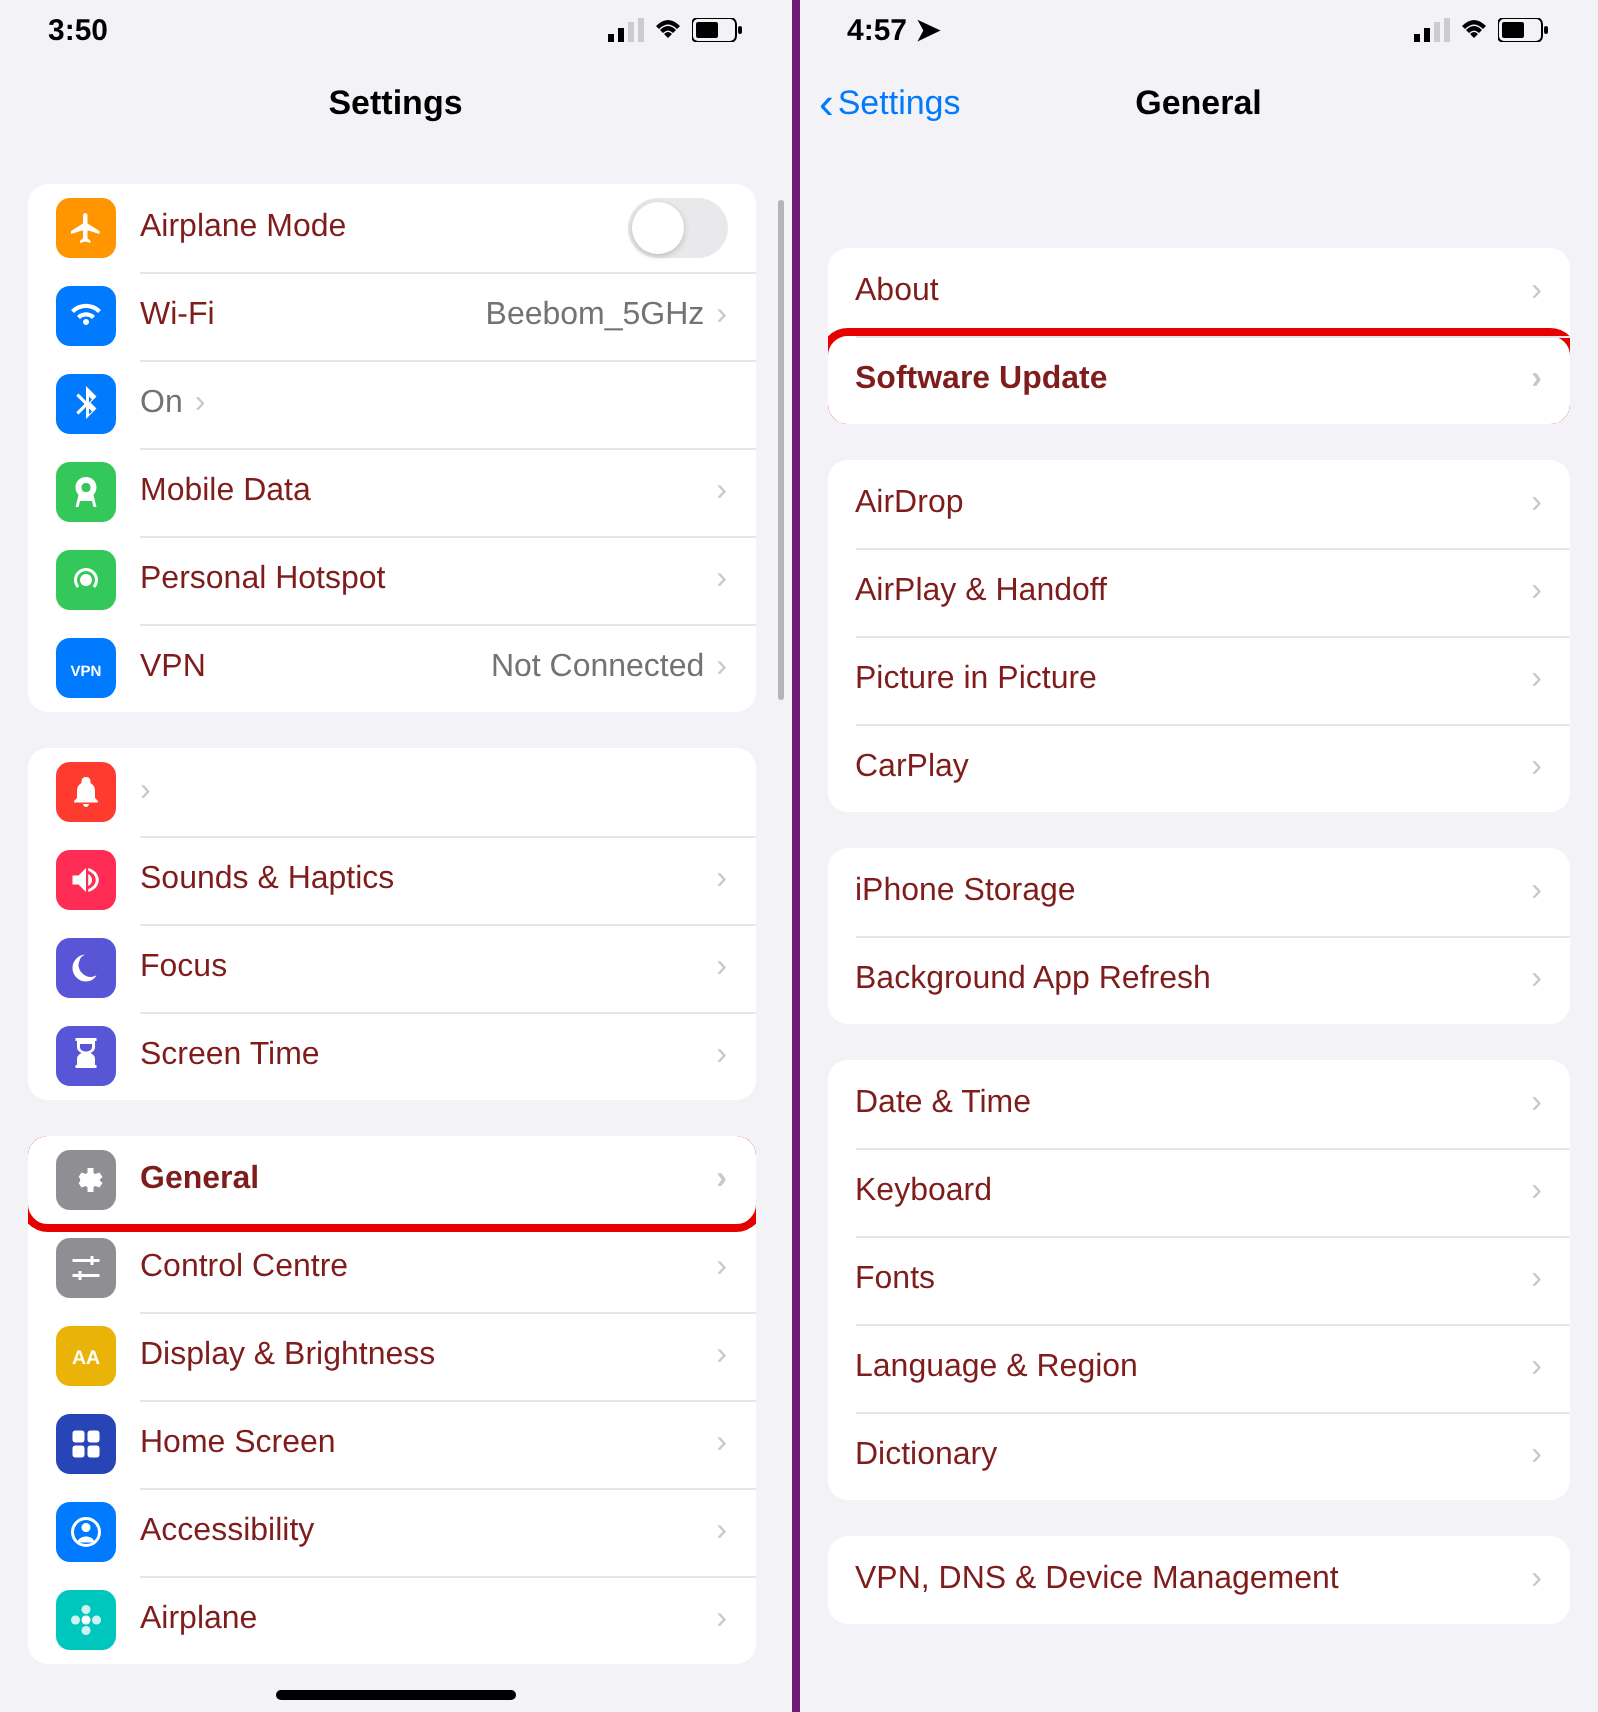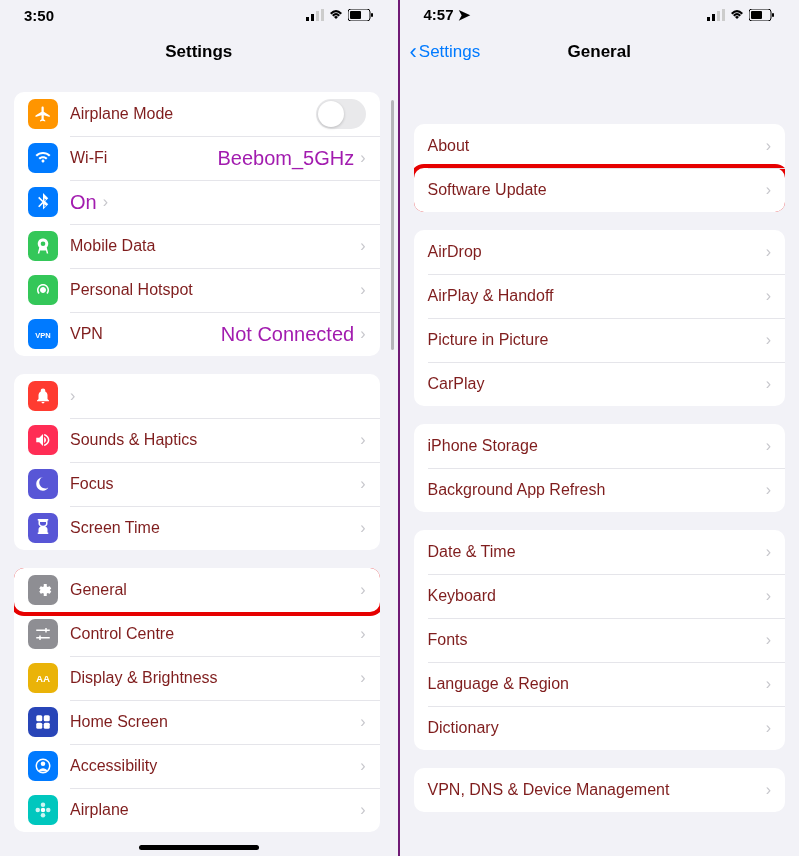--- a/index.html
+++ b/index.html
@@ -12,21 +12,21 @@
     overflow: hidden;
   }
   .phone {
     width: 50%;
     height: 100%;
     background: #f2f2f7;
     position: relative;
     display: flex;
     flex-direction: column;
   }
-  .phone.left { border-right: 2px solid #701a75; }
+  .phone.left { border-right: 4px solid #701a75; }
   .status-bar {
     height: 30px;
     display: flex;
     align-items: center;
     justify-content: space-between;
     padding: 0 24px;
     font-size: 15px;
     font-weight: 600;
     background: #f2f2f7;
   }
@@ -85,36 +85,37 @@
     height: 30px;
     border-radius: 7px;
     margin-right: 12px;
     display: flex;
     align-items: center;
     justify-content: center;
     flex-shrink: 0;
   }
   .icon svg { width: 18px; height: 18px; }
   .label { font-size: 16px; flex: 1; color: #7f1d1d; }
-  .value { font-size: 20px; color: #a21caf; margin-right: 6px; }
+  .value { font-size: 16px; color: #737373; margin-right: 6px; }
   .chevron { color: #c7c7cc; font-size: 16px; }
   .switch {
     width: 50px; height: 30px; background: #e9e9eb; border-radius: 15px;
     position: relative;
   }
   .switch::after {
     content: ""; position: absolute; width: 26px; height: 26px;
     background: #fff; border-radius: 50%; top: 2px; left: 2px;
     box-shadow: 0 1px 3px rgba(0,0,0,0.2);
   }
   .highlight {
     outline: 4px solid #e60000;
     border-radius: 10px;
     position: relative;
     z-index: 2;
+    font-weight: bold;
   }
   .scrollbar-track {
     position: absolute;
     right: 4px;
     top: 100px;
     width: 3px;
     height: 250px;
     background: rgba(0,0,0,0.25);
     border-radius: 2px;
   }

